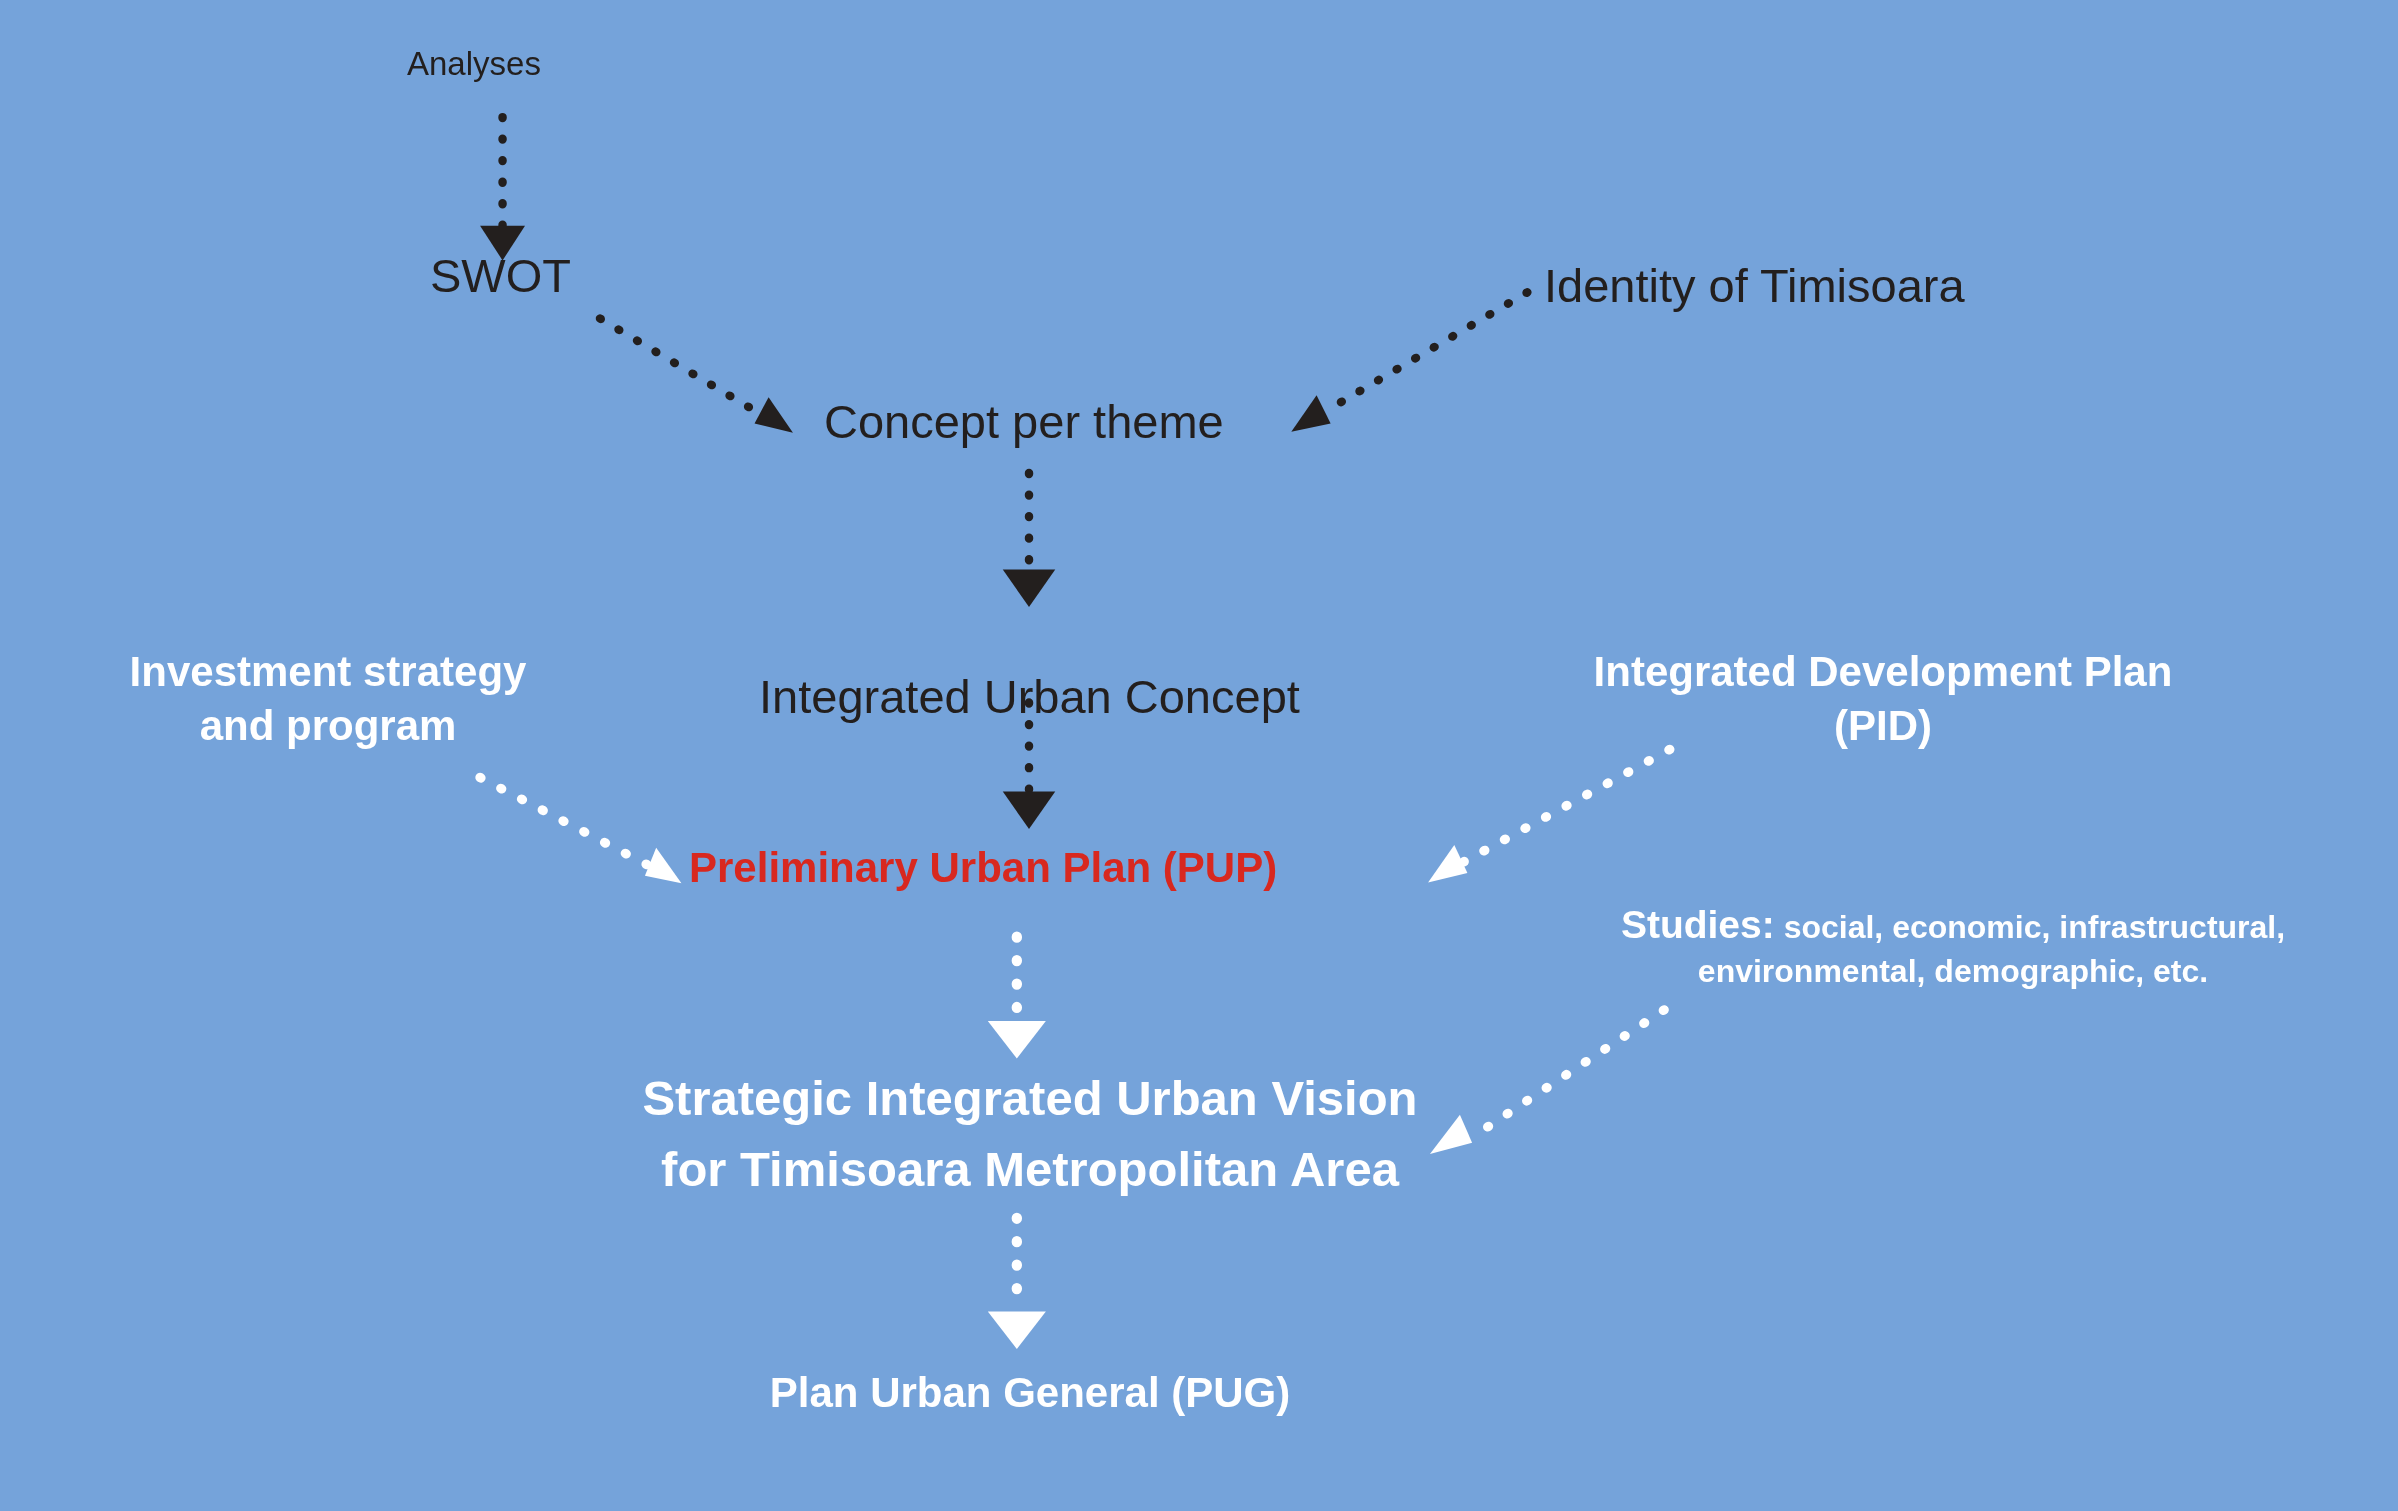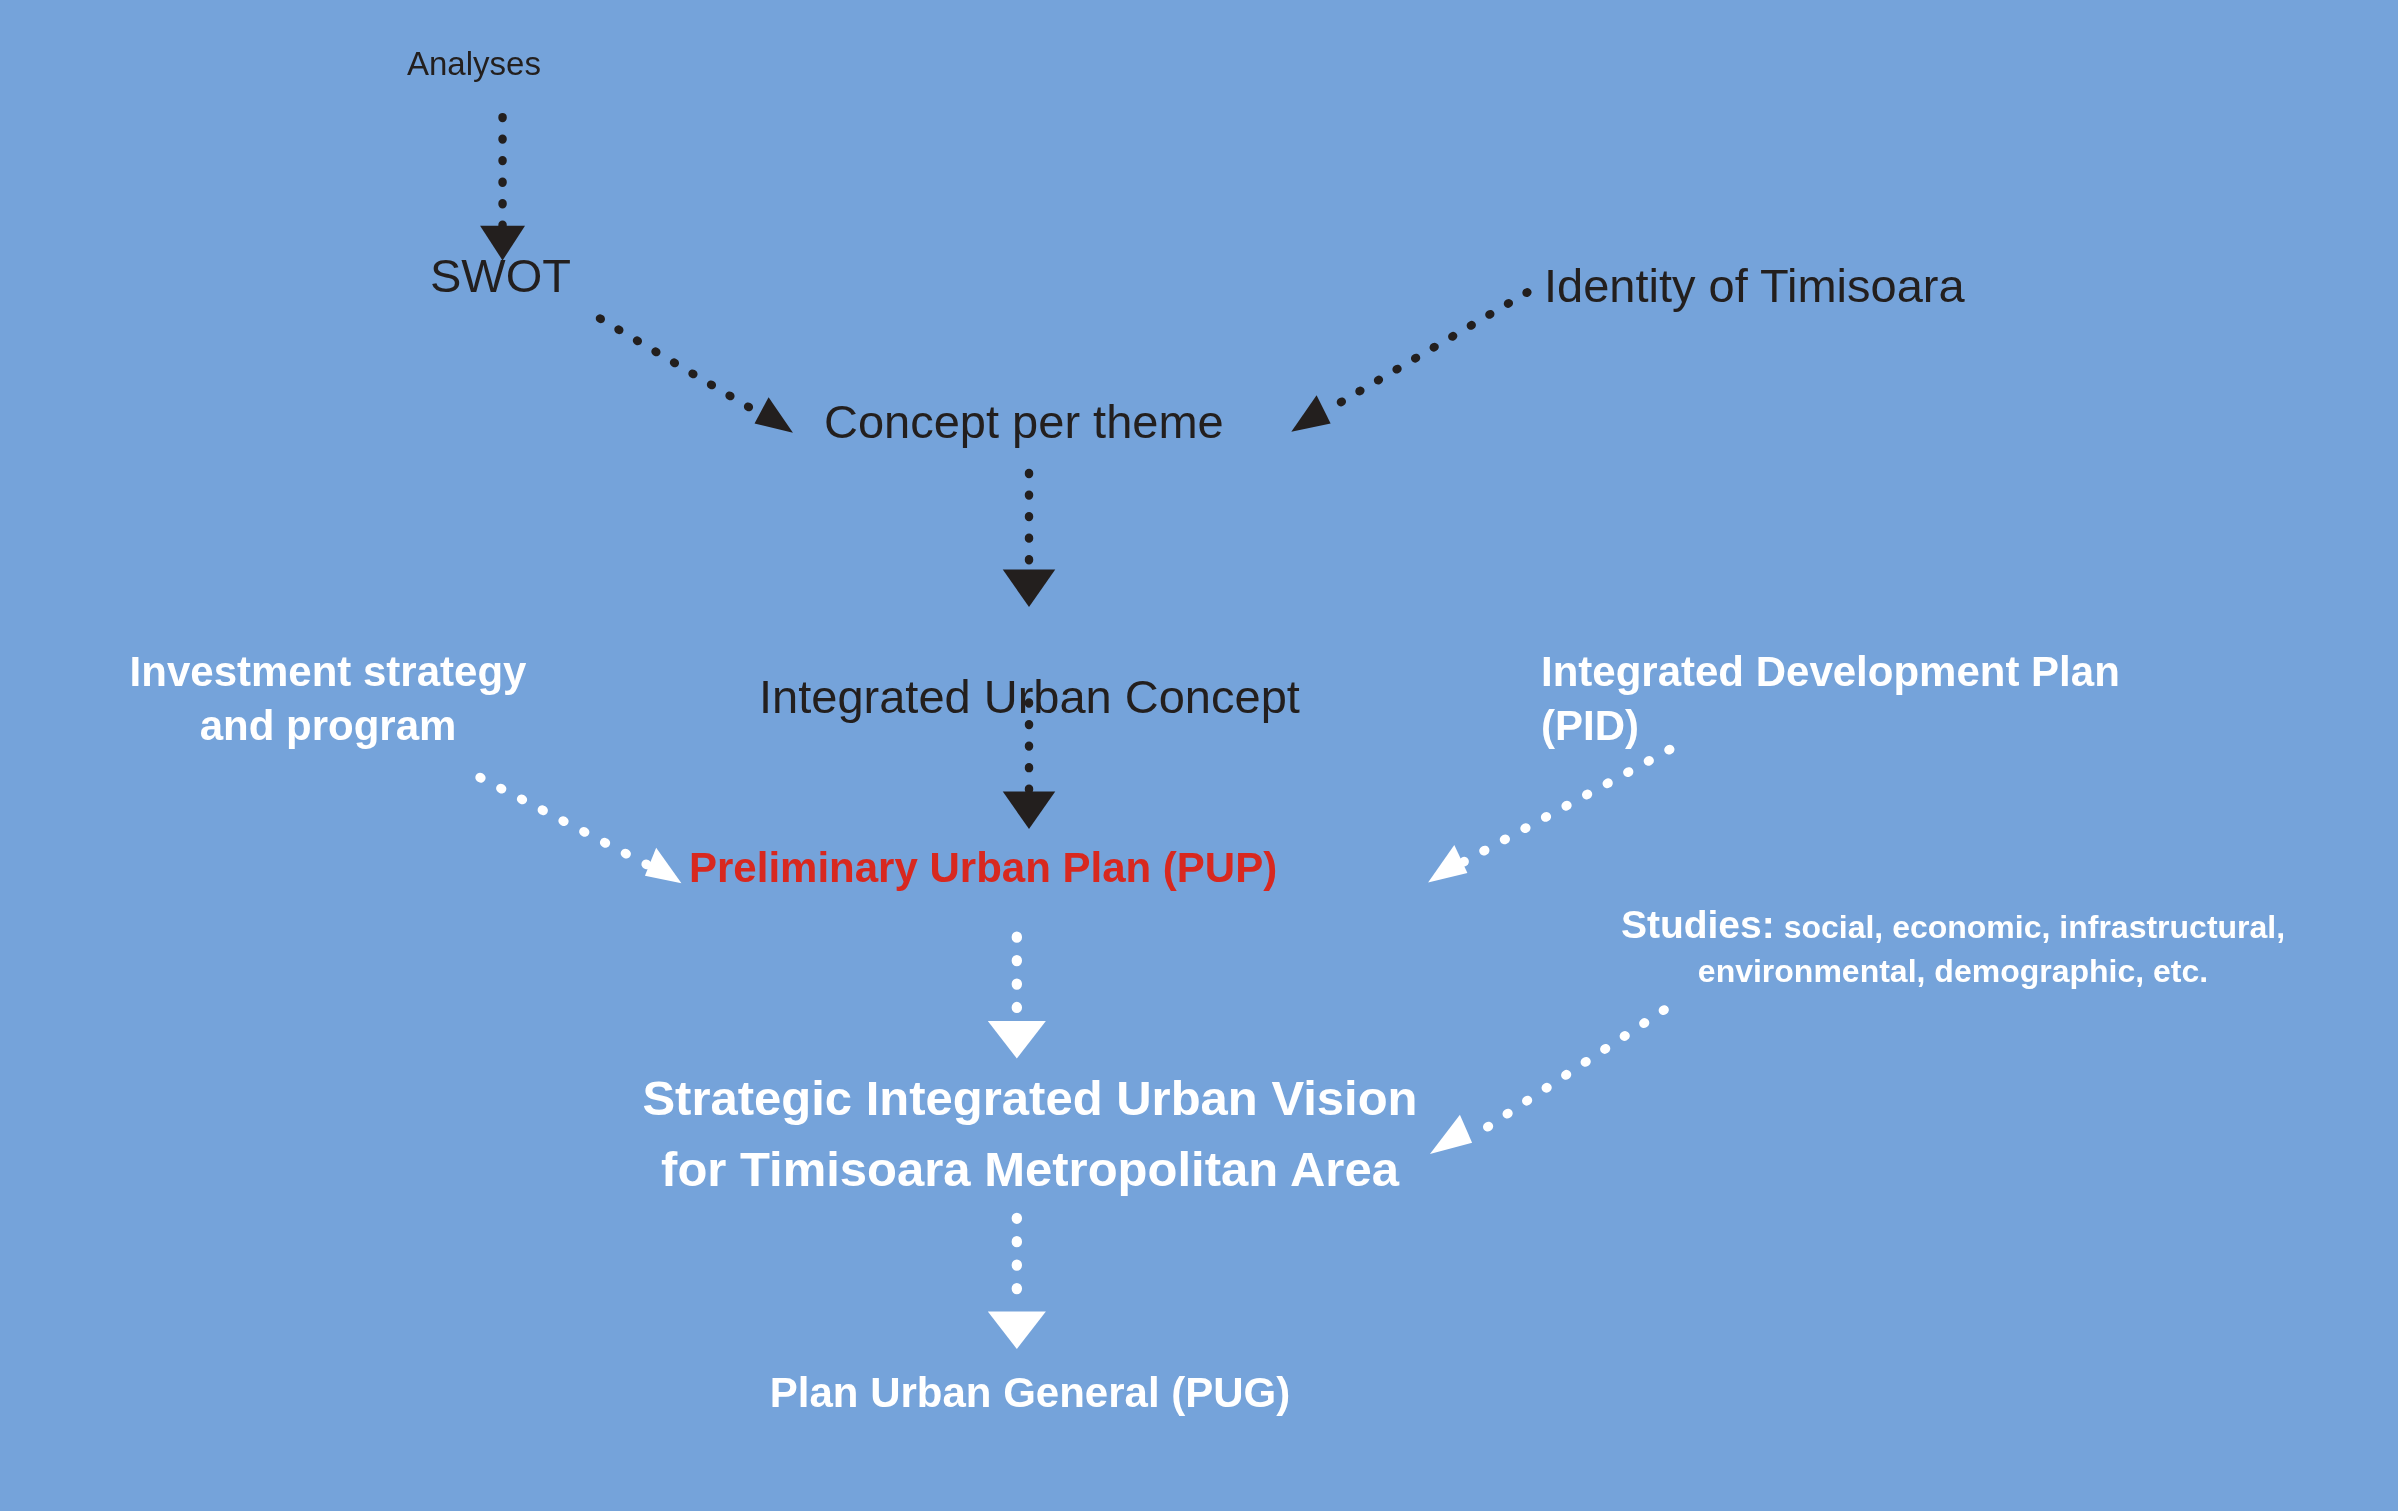--- a/index.html
+++ b/index.html
@@ -54,20 +54,21 @@
     font-size: 42px;
     width: 478px;
     text-align: center;
     white-space: normal;
     line-height: 1.28;
   }
   #node-pid {
     left: 1541px; top: 645px;
     font-size: 42px;
     width: 684px;
+    text-align: center;
     white-space: normal;
     line-height: 1.28;
   }
   #node-pup {
     left: 689px; top: 843px;
     font-size: 42px;
   }
   #node-studies {
     left: 1541px; top: 899px;
     width: 824px;

